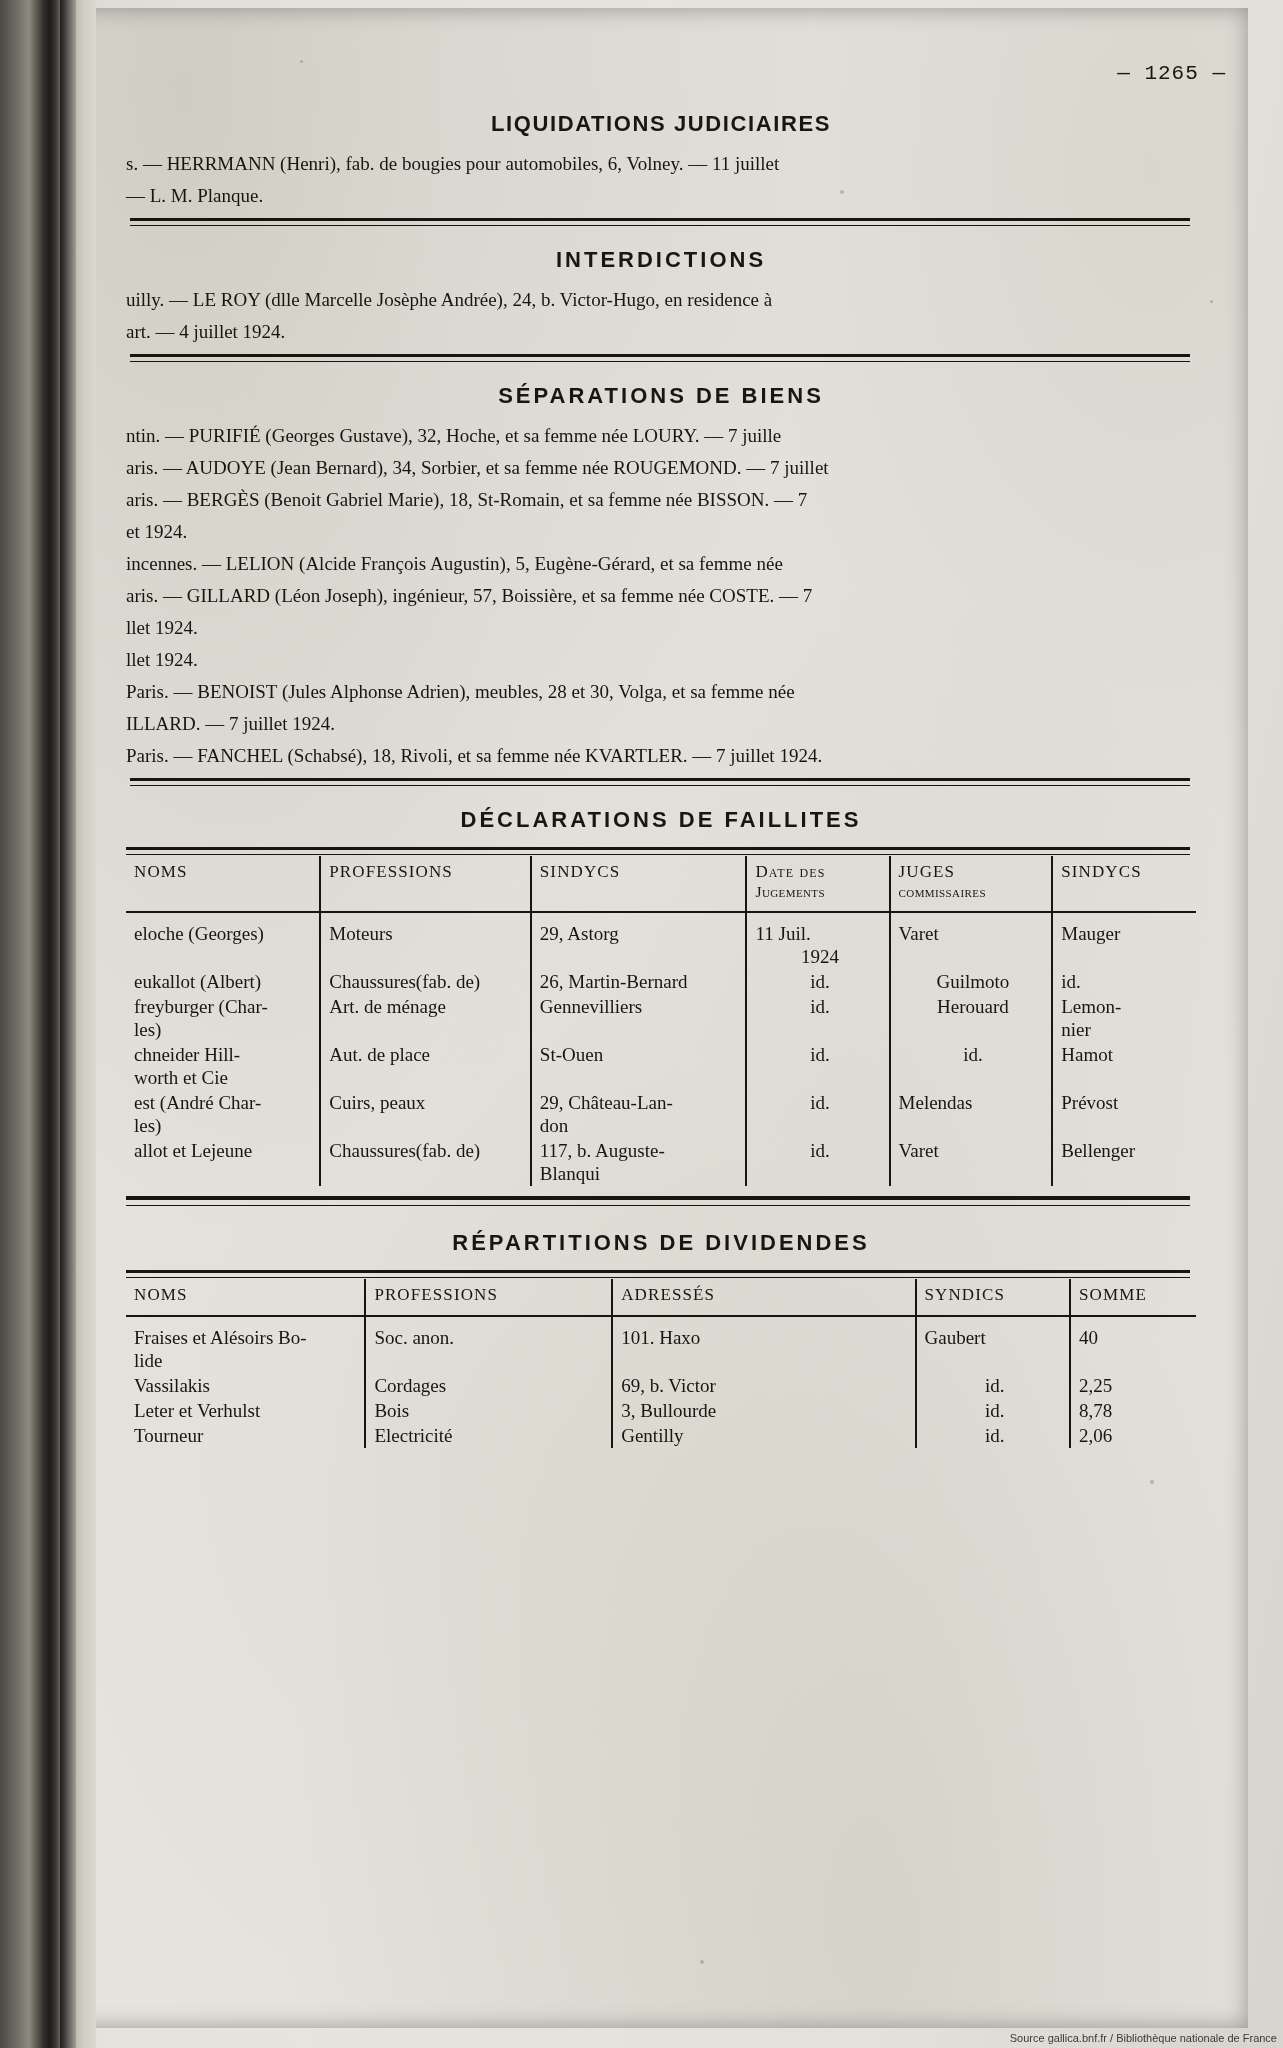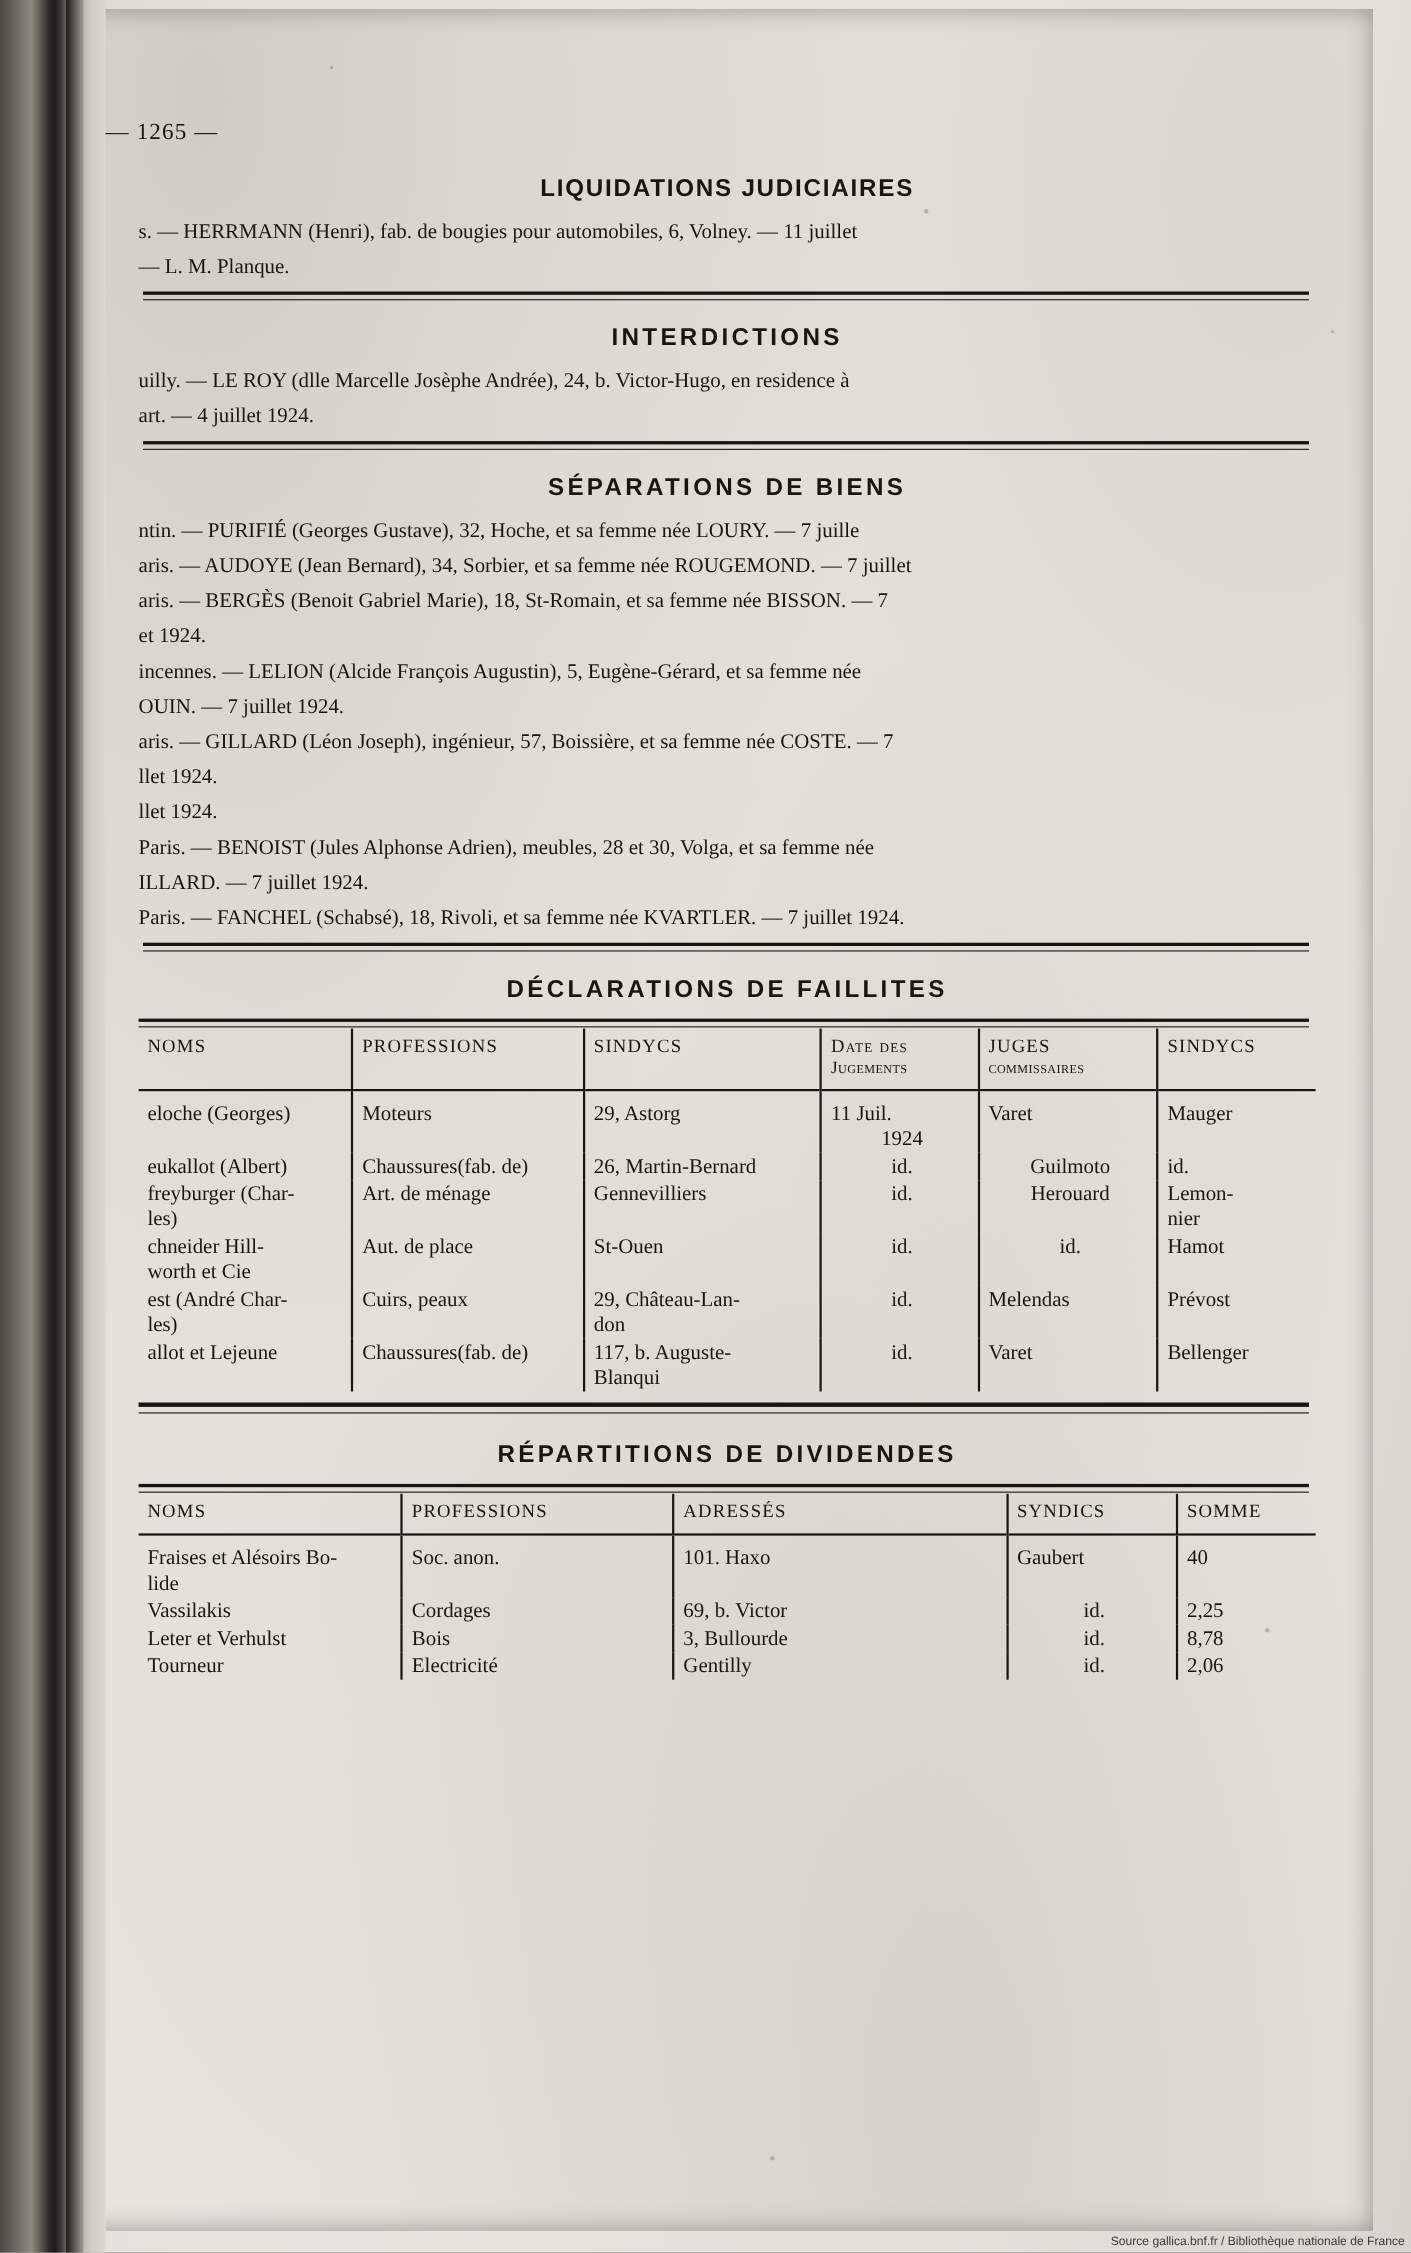--- a/index.html
+++ b/index.html
@@ -76,25 +76,25 @@
   
   #content {
     position: absolute;
     left: 96px; top: 0;
     width: 1130px;
     z-index: 8;
     color: #18160f;
   }
 
   .folio {
-    text-align: left;
+    text-align: right;
     font-size: 21px;
     letter-spacing: 1px;
-    margin-top: 107px;
-    font-family: Liberation Serif, serif;
+    margin-top: 62px;
+    font-family: Liberation Mono, monospace;
   }
 
   .sec-title {
     text-align: center;
     font-family: "Liberation Sans", sans-serif;
     font-weight: bold;
     font-size: 22px;
     letter-spacing: 1.6px;
     margin: 26px 0 14px 0;
   }
@@ -259,21 +259,20 @@
     <div class="entry">art. — 4 juillet 1924.</div>
 
     <div class="rule double"></div>
 
     <div class="sec-title wide">SÉPARATIONS DE BIENS</div>
     <div class="entry">ntin. — PURIFIÉ (Georges Gustave), 32, Hoche, et sa femme née LOURY. — 7 juille</div>
     <div class="entry">aris. — AUDOYE (Jean Bernard), 34, Sorbier, et sa femme née ROUGEMOND. — 7 juillet</div>
     <div class="entry">aris. — BERGÈS (Benoit Gabriel Marie), 18, St-Romain, et sa femme née BISSON. — 7</div>
     <div class="entry">et 1924.</div>
     <div class="entry">incennes. — LELION (Alcide François Augustin), 5, Eugène-Gérard, et sa femme née</div>
-    <div class="entry">OUIN. — 7 juillet 1924.</div>
     <div class="entry">aris. — GILLARD (Léon Joseph), ingénieur, 57, Boissière, et sa femme née COSTE. — 7</div>
     <div class="entry">llet 1924.</div>
     <div class="entry">llet 1924.</div>
     <div class="entry">Paris. — BENOIST (Jules Alphonse Adrien), meubles, 28 et 30, Volga, et sa femme née</div>
     <div class="entry">ILLARD. — 7 juillet 1924.</div>
     <div class="entry">Paris. — FANCHEL (Schabsé), 18, Rivoli, et sa femme née KVARTLER. — 7 juillet 1924.</div>
 
     <div class="rule double"></div>
 
     <div class="sec-title wide">DÉCLARATIONS DE FAILLITES</div>

